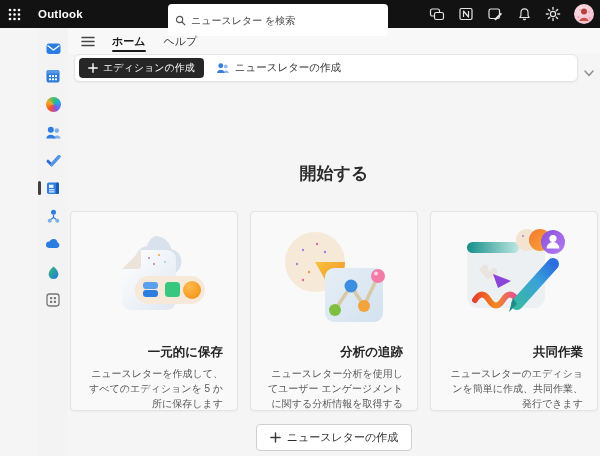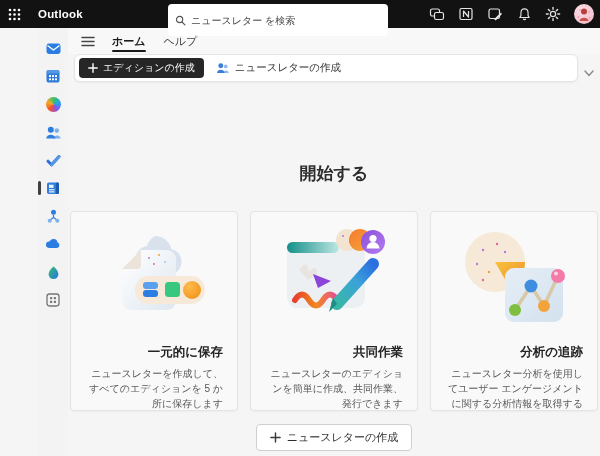--- a/index.html
+++ b/index.html
@@ -303,67 +303,20 @@
                 </g>
               <rect x="42" y="52" width="70" height="28" rx="14" fill="#f6e9d9"></rect>
               <rect x="50" y="58" width="15" height="7" rx="3" fill="#5ba0ec"></rect>
               <rect x="50" y="66" width="15" height="7" rx="3" fill="#2b7de1"></rect>
               <rect x="72" y="58" width="15" height="15" rx="3.5" fill="#37c77e"></rect>
               <circle cx="99" cy="66" r="9" fill="url(#c1orange)"></circle>
             </svg>
           </div>
           <h3>一元的に保存</h3>
           <p>ニュースレターを作成して、すべてのエディションを 5 か所に保存します</p>
-        </div>
-
-        <div class="card">
-          <div class="illus">
-            <svg width="122" height="108" viewBox="0 0 122 108">
-              <defs>
-                <linearGradient id="c2teal" x1="0" y1="0" x2="1" y2="0">
-                  <stop offset="0" stop-color="#148f8a"></stop>
-                    <stop offset="1" stop-color="#bfe7e3"></stop>
-                </linearGradient>
-                <linearGradient id="c2orange" x1="0" y1="0" x2="1" y2="1">
-                  <stop offset="0" stop-color="#f4772e"></stop>
-                    <stop offset="1" stop-color="#f9a93b"></stop>
-                </linearGradient>
-                <linearGradient id="c2purple" x1="0" y1="0" x2="1" y2="1">
-                  <stop offset="0" stop-color="#8a4fd8"></stop>
-                    <stop offset="1" stop-color="#b57cf2"></stop>
-                </linearGradient>
-                <linearGradient id="c2pen" x1="0" y1="1" x2="1" y2="0">
-                  <stop offset="0" stop-color="#38b7a6"></stop>
-                    <stop offset=".55" stop-color="#3aa3d8"></stop>
-                    <stop offset="1" stop-color="#2b6fe0"></stop>
-                </linearGradient>
-                <linearGradient id="c2wave" x1="0" y1="0" x2="1" y2="0">
-                  <stop offset="0" stop-color="#e7402e"></stop>
-                    <stop offset=".5" stop-color="#f08a1e"></stop>
-                    <stop offset="1" stop-color="#e84b9a"></stop>
-                </linearGradient>
-              </defs>
-              <rect x="14" y="18" width="78" height="66" rx="11" fill="#edf0f3"></rect>
-              <rect x="14" y="18" width="52" height="11" rx="5.5" fill="url(#c2teal)"></rect>
-              <circle cx="74" cy="16" r="11" fill="#f3e4d2"></circle>
-              <circle cx="70" cy="12" r="1" fill="#b77ae0"></circle>
-                <circle cx="77" cy="18" r="1" fill="#b77ae0"></circle>
-              <circle cx="87" cy="16" r="11" fill="url(#c2orange)"></circle>
-              <circle cx="100" cy="18" r="12" fill="url(#c2purple)"></circle>
-              <circle cx="100" cy="14.5" r="3.6" fill="#ffffff"></circle>
-              <path d="M93.5 24.5 a6.5 6.5 0 0 1 13 0 Z" fill="#ffffff"></path>
-              <path d="M26 46 c6 -9 9 -6 10 2 c4 -6 9 -5 8 2 l-9 6 Z" fill="#e9e4df"></path>
-              <path d="M40 50 L58 57 L45 64 Z" fill="#8b46d9"></path>
-              <path d="M22 76 q7 -11 14 0 t14 0 t14 0" fill="none" stroke="url(#c2wave)" stroke-width="6" stroke-linecap="round"></path>
-              <line x1="64" y1="80" x2="100" y2="40" stroke="url(#c2pen)" stroke-width="12" stroke-linecap="round"></line>
-              <path d="M64 80 L56 88 L60 74 Z" fill="#1f8d85"></path>
-            </svg>
-          </div>
-          <h3>共同作業</h3>
-          <p>ニュースレターのエディションを簡単に作成、共同作業、発行できます</p>
         </div>
 
         <div class="card">
           <div class="illus">
             <svg width="122" height="108" viewBox="0 0 122 108">
               <defs>
                 <linearGradient id="c3wedge" x1="0" y1="0" x2="1" y2="1">
                   <stop offset="0" stop-color="#f8c33c"></stop>
                     <stop offset="1" stop-color="#ef8b2a"></stop>
                 </linearGradient>
@@ -389,20 +342,67 @@
               <circle cx="62" cy="86" r="6" fill="#7fbf3f"></circle>
               <circle cx="78" cy="62" r="6.5" fill="#3d8de0"></circle>
               <circle cx="91" cy="82" r="6" fill="#f2a33c"></circle>
               <circle cx="105" cy="52" r="7" fill="#f27ba8"></circle>
               <circle cx="103" cy="49.5" r="2" fill="#fbd4e4"></circle>
             </svg>
           </div>
           <h3>分析の追跡</h3>
           <p>ニュースレター分析を使用してユーザー エンゲージメントに関する分析情報を取得する</p>
         </div>
+
+        <div class="card">
+          <div class="illus">
+            <svg width="122" height="108" viewBox="0 0 122 108">
+              <defs>
+                <linearGradient id="c2teal" x1="0" y1="0" x2="1" y2="0">
+                  <stop offset="0" stop-color="#148f8a"></stop>
+                    <stop offset="1" stop-color="#bfe7e3"></stop>
+                </linearGradient>
+                <linearGradient id="c2orange" x1="0" y1="0" x2="1" y2="1">
+                  <stop offset="0" stop-color="#f4772e"></stop>
+                    <stop offset="1" stop-color="#f9a93b"></stop>
+                </linearGradient>
+                <linearGradient id="c2purple" x1="0" y1="0" x2="1" y2="1">
+                  <stop offset="0" stop-color="#8a4fd8"></stop>
+                    <stop offset="1" stop-color="#b57cf2"></stop>
+                </linearGradient>
+                <linearGradient id="c2pen" x1="0" y1="1" x2="1" y2="0">
+                  <stop offset="0" stop-color="#38b7a6"></stop>
+                    <stop offset=".55" stop-color="#3aa3d8"></stop>
+                    <stop offset="1" stop-color="#2b6fe0"></stop>
+                </linearGradient>
+                <linearGradient id="c2wave" x1="0" y1="0" x2="1" y2="0">
+                  <stop offset="0" stop-color="#e7402e"></stop>
+                    <stop offset=".5" stop-color="#f08a1e"></stop>
+                    <stop offset="1" stop-color="#e84b9a"></stop>
+                </linearGradient>
+              </defs>
+              <rect x="14" y="18" width="78" height="66" rx="11" fill="#edf0f3"></rect>
+              <rect x="14" y="18" width="52" height="11" rx="5.5" fill="url(#c2teal)"></rect>
+              <circle cx="74" cy="16" r="11" fill="#f3e4d2"></circle>
+              <circle cx="70" cy="12" r="1" fill="#b77ae0"></circle>
+                <circle cx="77" cy="18" r="1" fill="#b77ae0"></circle>
+              <circle cx="87" cy="16" r="11" fill="url(#c2orange)"></circle>
+              <circle cx="100" cy="18" r="12" fill="url(#c2purple)"></circle>
+              <circle cx="100" cy="14.5" r="3.6" fill="#ffffff"></circle>
+              <path d="M93.5 24.5 a6.5 6.5 0 0 1 13 0 Z" fill="#ffffff"></path>
+              <path d="M26 46 c6 -9 9 -6 10 2 c4 -6 9 -5 8 2 l-9 6 Z" fill="#e9e4df"></path>
+              <path d="M40 50 L58 57 L45 64 Z" fill="#8b46d9"></path>
+              <path d="M22 76 q7 -11 14 0 t14 0 t14 0" fill="none" stroke="url(#c2wave)" stroke-width="6" stroke-linecap="round"></path>
+              <line x1="64" y1="80" x2="100" y2="40" stroke="url(#c2pen)" stroke-width="12" stroke-linecap="round"></line>
+              <path d="M64 80 L56 88 L60 74 Z" fill="#1f8d85"></path>
+            </svg>
+          </div>
+          <h3>共同作業</h3>
+          <p>ニュースレターのエディションを簡単に作成、共同作業、発行できます</p>
+        </div>
       </div>
 
       <button class="cta">
         <svg width="11" height="11" viewBox="0 0 10 10">
           <line x1="5" y1="0.8" x2="5" y2="9.2" stroke="#3a3a3a" stroke-width="1.3" stroke-linecap="round"></line>
           <line x1="0.8" y1="5" x2="9.2" y2="5" stroke="#3a3a3a" stroke-width="1.3" stroke-linecap="round"></line>
         </svg>
         <span>ニュースレターの作成</span>
       </button>
     </div>

